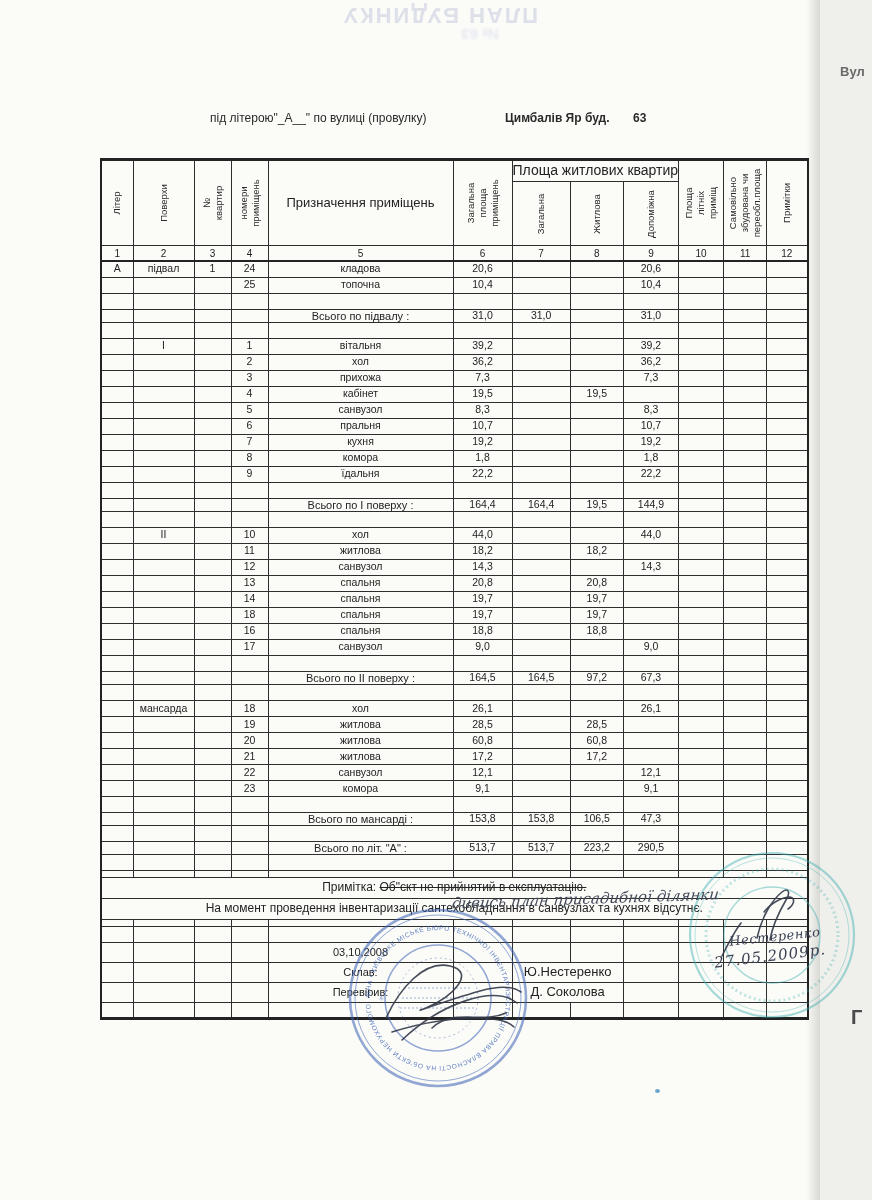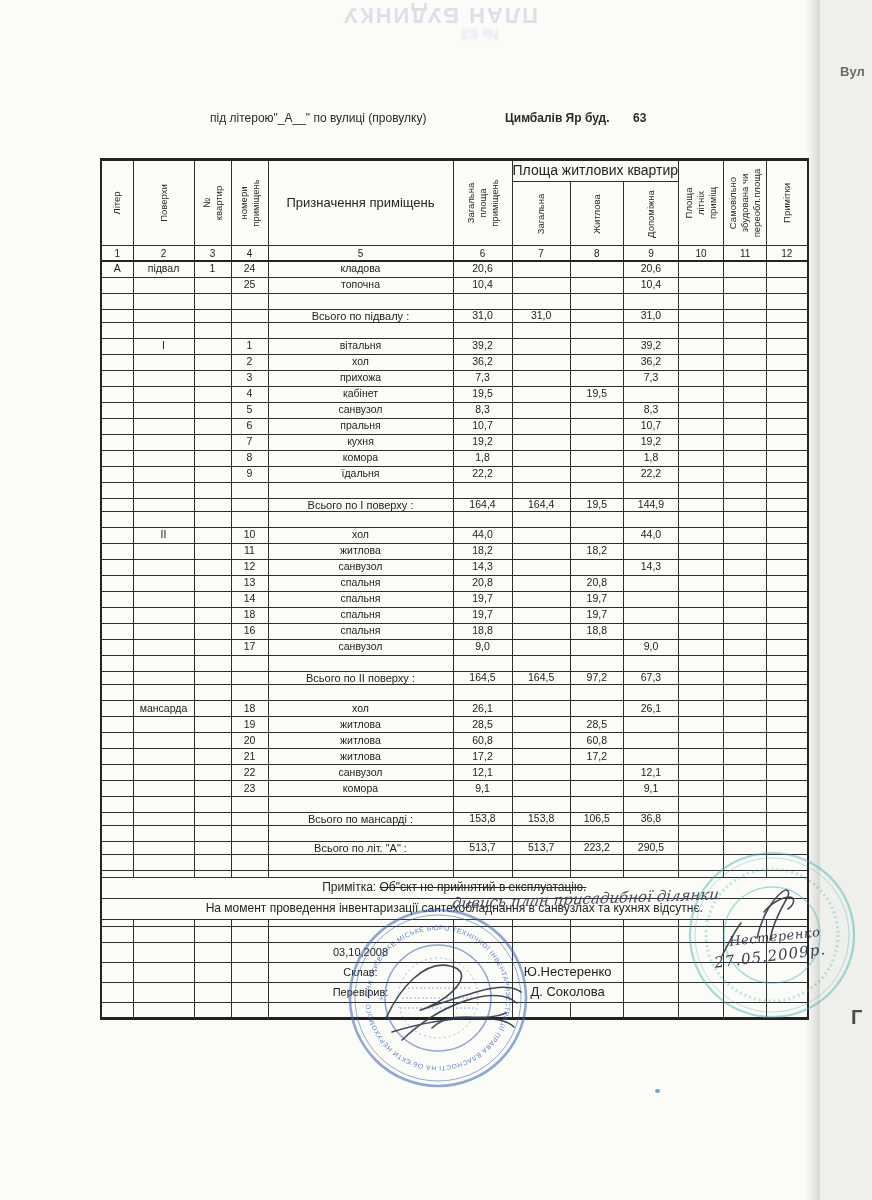--- a/index.html
+++ b/index.html
@@ -683,21 +683,21 @@
         </tr>
         <tr class="t">
           <td></td>
           <td></td>
           <td></td>
           <td></td>
           <td class="tl">Всього по мансарді :</td>
           <td>153,8</td>
           <td>153,8</td>
           <td>106,5</td>
-          <td>36,8</td>
+          <td>47,3</td>
           <td></td>
           <td></td>
           <td></td>
         </tr>
         <tr class="e">
           <td></td>
           <td></td>
           <td></td>
           <td></td>
           <td></td>

